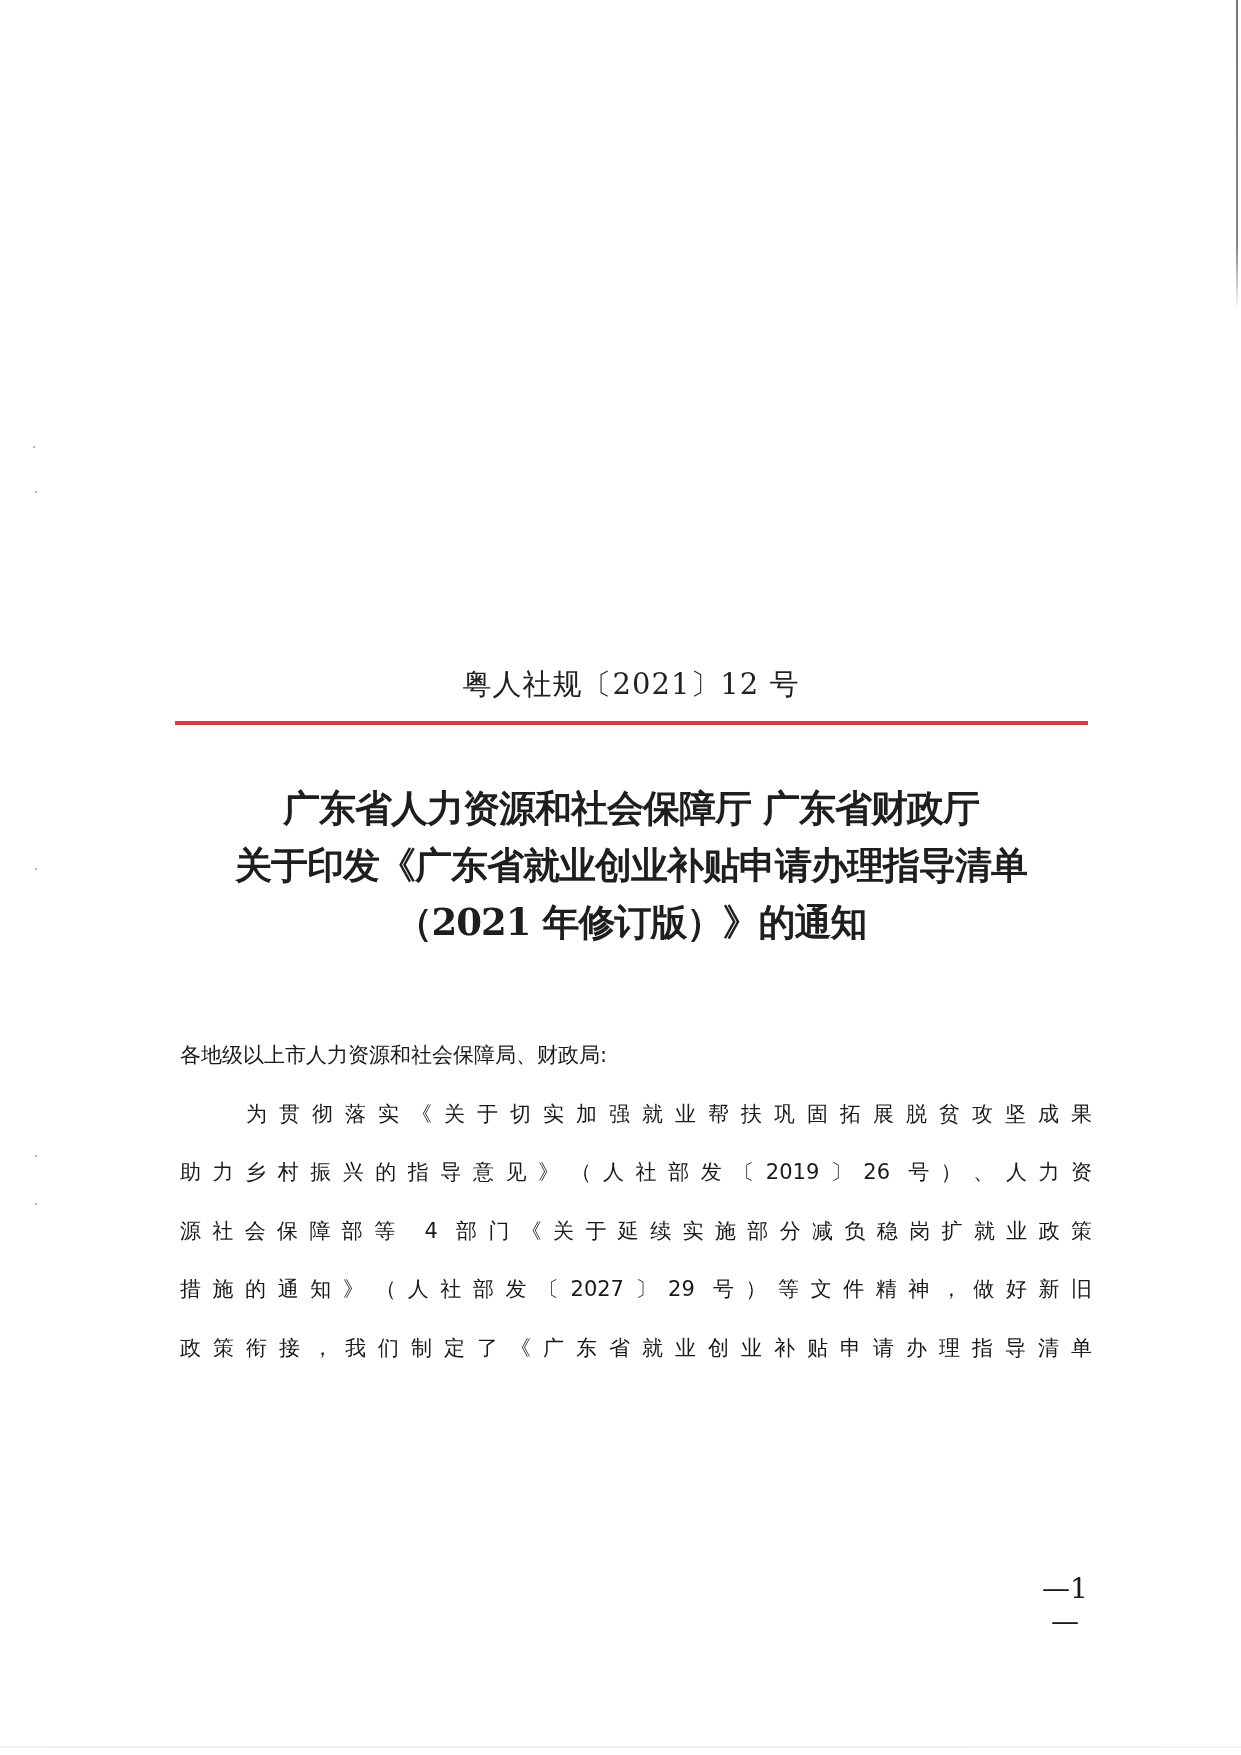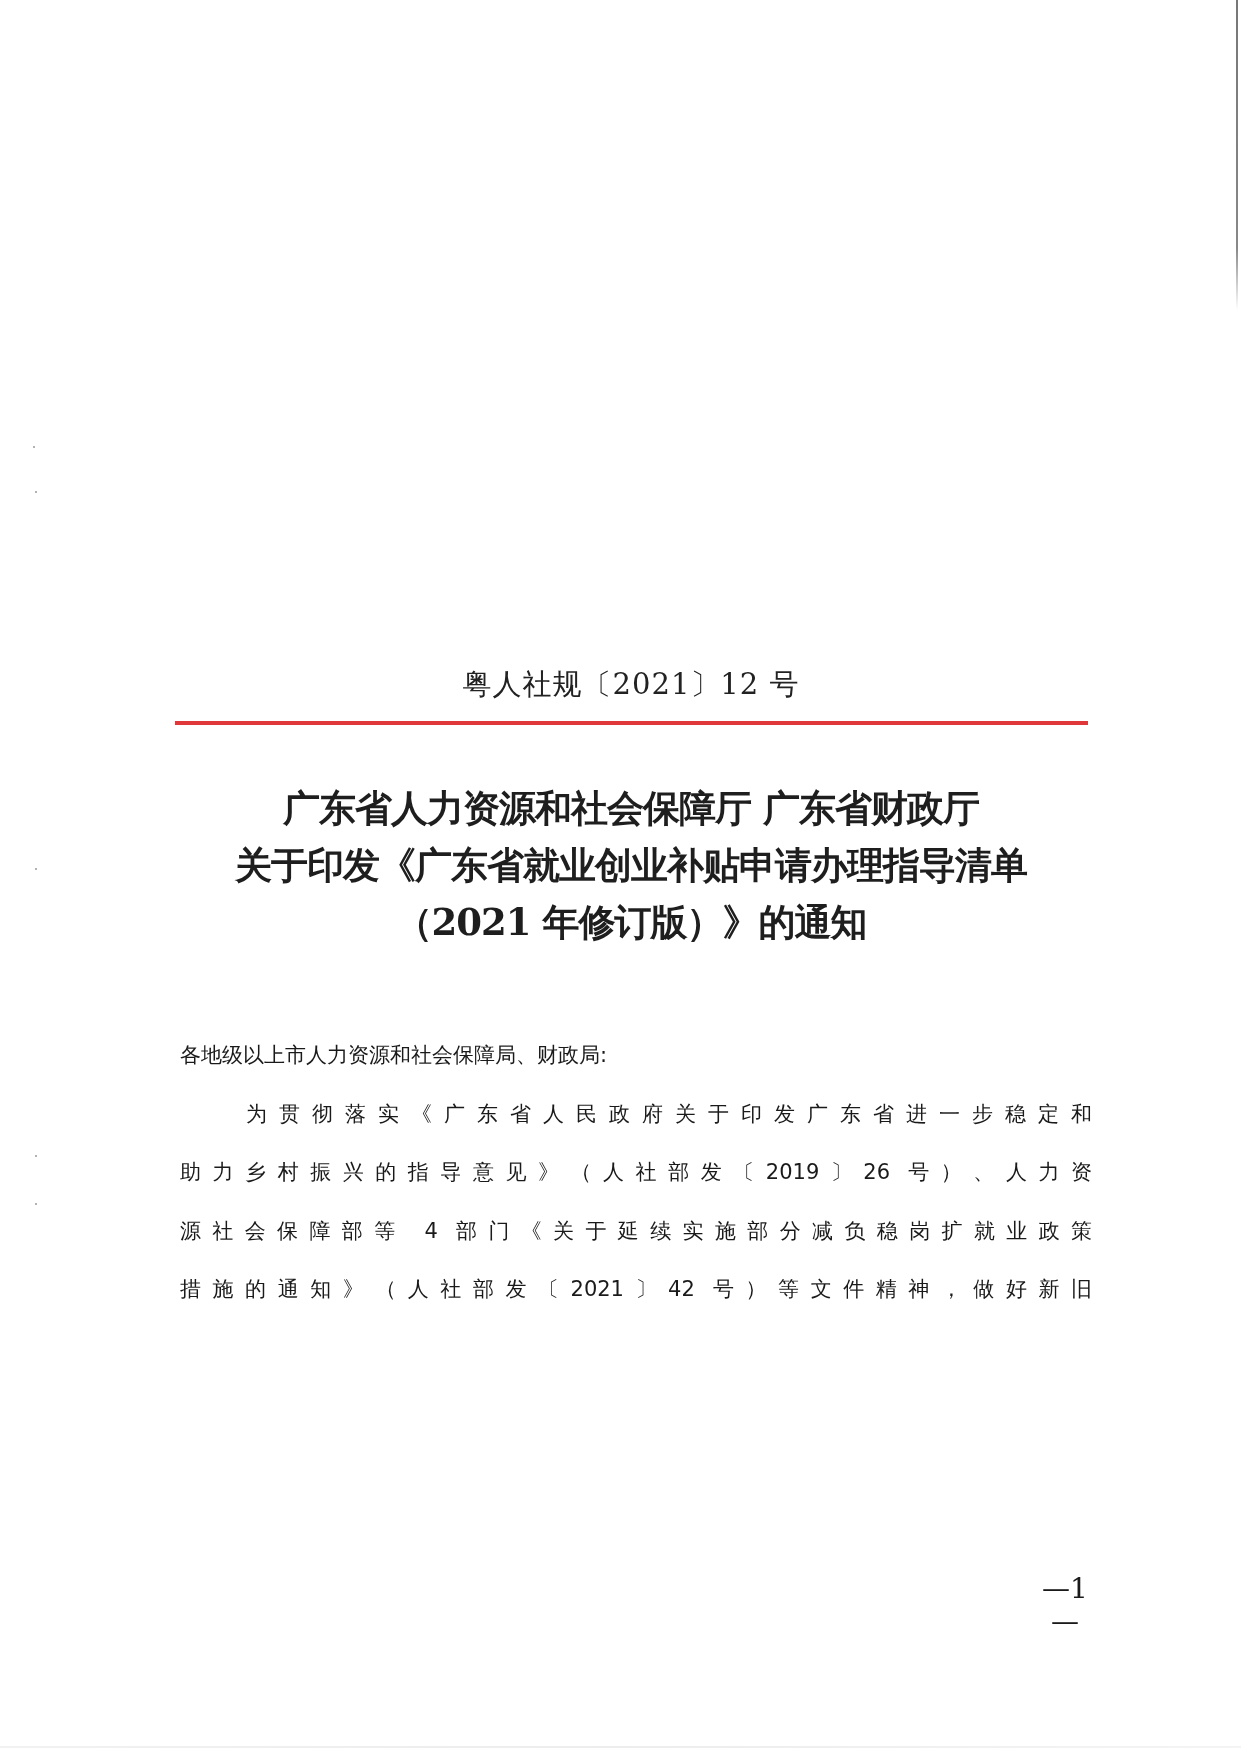--- a/index.html
+++ b/index.html
@@ -120,21 +120,22 @@
 <div class="red-rule"></div>
 
 <div class="title">
   <div>广东省人力资源和社会保障厅 广东省财政厅</div>
   <div>关于印发《广东省就业创业补贴申请办理指导清单</div>
   <div>（2021 年修订版）》的通知</div>
 </div>
 
 <div class="body-text">
   <div class="line salutation">各地级以上市人力资源和社会保障局、财政局:</div>
-  <div class="line indent">为贯彻落实《广东省人民政府关于印发广东省进一步稳定和</div>
+  <div class="line indent">为贯彻落实《关于切实加强就业帮扶巩固拓展脱贫攻坚成果</div>
   <div class="line">助力乡村振兴的指导意见》（人社部发〔2019〕26 号）、人力资</div>
   <div class="line">源社会保障部等 4 部门《关于延续实施部分减负稳岗扩就业政策</div>
-  <div class="line">措施的通知》（人社部发〔2021〕42 号）等文件精神，做好新旧</div>
+  <div class="line">措施的通知》（人社部发〔2027〕29 号）等文件精神，做好新旧</div>
+  <div class="line">政策衔接，我们制定了《广东省就业创业补贴申请办理指导清单</div>
 </div>
 
 <div class="page-number">—1—</div>
 
 <div class="bottom-smudge"></div>
 
 </body></html>

